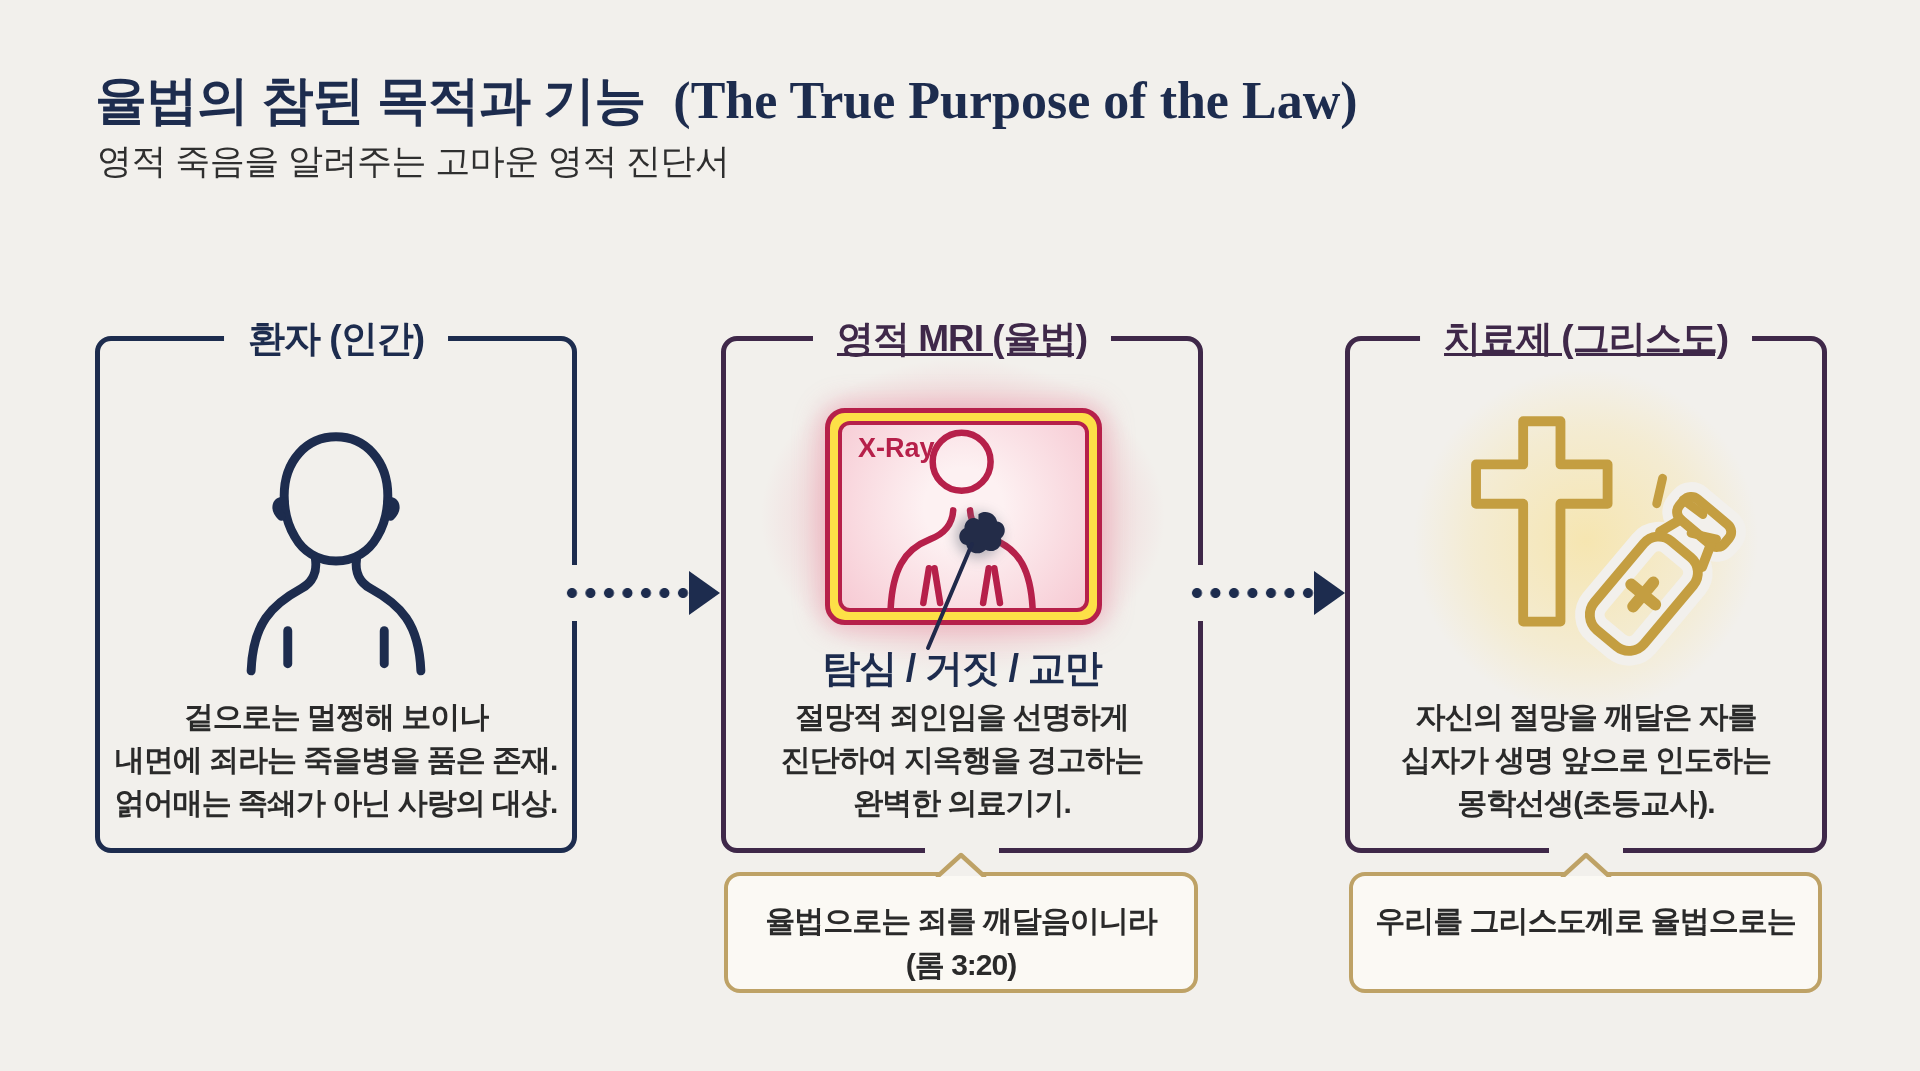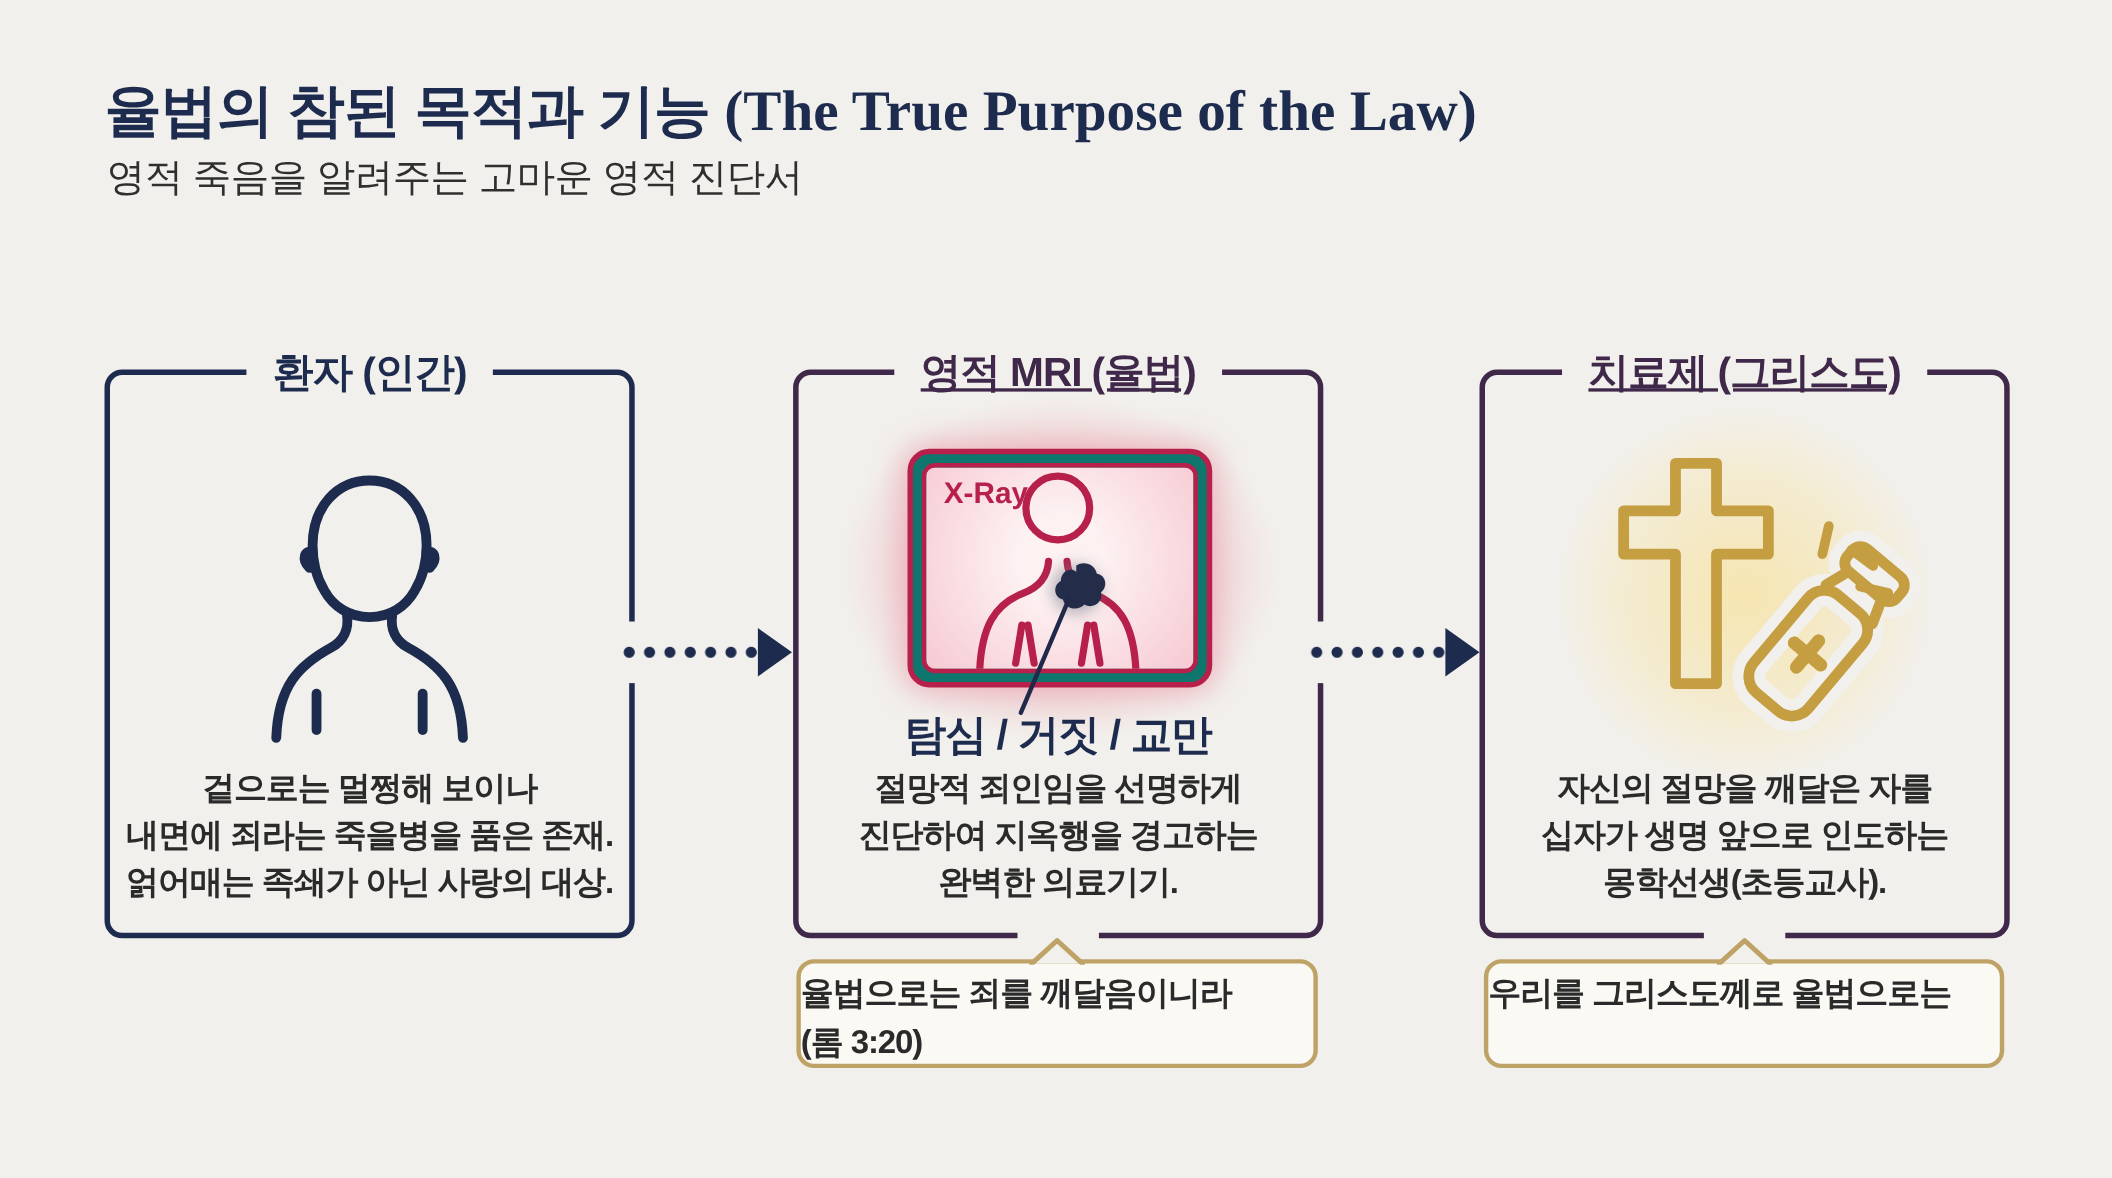--- a/index.html
+++ b/index.html
@@ -7,21 +7,21 @@
     --gold-border:#bea266; --gold-icon:#c49e41; --body-text:#2a2a2a;
   }
   *{box-sizing:border-box;margin:0;padding:0;}
   html,body{background:var(--background);}
   body{font-family:"Liberation Sans","DejaVu Sans",sans-serif;}
   .canvas{position:relative;width:1920px;height:1071px;background:var(--background);overflow:hidden;}
 
   
   .page-title{position:absolute;left:95px;top:66px;white-space:nowrap;color:var(--navy);}
   .page-title .t-ko{font-size:52px;font-weight:800;letter-spacing:-1px;margin-top:36px;}
-  .page-title .t-en{font-family:"Liberation Serif","DejaVu Serif",serif;font-size:52px;font-weight:600;margin-left:13px;}
+  .page-title .t-en{font-family:"Liberation Serif","DejaVu Serif",serif;font-size:52px;font-weight:600;margin-left:28px;}
   .page-subtitle{position:absolute;left:97px;top:138px;font-size:35px;font-weight:500;color:#2f2f2f;letter-spacing:-0.5px;}
 
   
   .box{position:absolute;top:336px;height:517px;width:482px;border-radius:16px;z-index:1;}
   .box-patient{left:95px;border:5px solid var(--navy);}
   .box-mri{left:721px;border:5px solid var(--purple);}
   .box-cure{left:1345px;border:5px solid var(--purple);}
   .box-title{position:absolute;top:-28px;left:50%;transform:translateX(-50%);
     background:var(--background);padding:0 24px;font-size:37px;font-weight:800;
     white-space:nowrap;line-height:52px;letter-spacing:-1px;}
@@ -30,21 +30,21 @@
   .box-text{position:absolute;left:0;right:0;bottom:24px;text-align:center;
     font-size:30px;line-height:43px;font-weight:600;color:var(--body-text);letter-spacing:-1px;margin-top:48px;}
 
   
   .person-svg{position:absolute;left:50%;top:60px;transform:translateX(-50%);width:268px;height:286px;}
 
   
   .pink-halo{position:absolute;left:237px;top:176px;width:420px;height:330px;transform:translate(-50%,-50%);
     background:radial-gradient(ellipse at center,rgba(238,128,152,0.45) 0%,rgba(238,128,152,0.22) 45%,rgba(238,128,152,0) 68%);}
   .xray-frame{position:absolute;left:99px;top:67px;width:277px;height:217px;border:5px solid var(--red);
-    border-radius:20px;background:#0f766e;box-shadow:0 0 26px 6px rgba(227,105,134,0.35);padding-left:37px;}
+    border-radius:20px;background:#fde047;box-shadow:0 0 26px 6px rgba(227,105,134,0.35);padding-left:37px;}
   .xray-inner{position:absolute;inset:8px;border:4px solid var(--red);border-radius:12px;
     background:radial-gradient(circle at 50% 45%,#fdf1f2 25%,#f7ccd5 95%);overflow:hidden;}
   .xray-label{position:absolute;left:16px;top:8px;font-size:27px;font-weight:800;color:var(--red);z-index:2;}
   .torso-svg{position:absolute;left:0;right:0;bottom:-2px;width:100%;height:188px;}
   .pointer-svg{position:absolute;left:180px;top:195px;width:90px;height:120px;z-index:3;}
   .sin-label{position:absolute;left:0;right:0;top:302px;text-align:center;font-size:38px;font-weight:800;
     color:var(--navy);letter-spacing:-1px;}
 
   
   .gold-glow{position:absolute;left:50%;top:200px;width:400px;height:360px;transform:translate(-50%,-50%);
@@ -59,22 +59,22 @@
   .gap-c2{left:1549px;top:842px;width:74px;height:13px;}
   .arrow{position:absolute;top:571px;width:157px;height:44px;display:flex;align-items:center;z-index:6;}
   .arrow-1{left:563px;} .arrow-2{left:1188px;}
   .arrow .dots{flex:1;height:44px;
     background-image:radial-gradient(circle at 9px 22px,var(--navy) 4.6px,rgba(0,0,0,0) 5.4px);
     background-size:18.5px 44px;background-repeat:repeat-x;}
   .arrow .head{width:0;height:0;border-top:22px solid transparent;border-bottom:22px solid transparent;
     border-left:31px solid var(--navy);}
 
   
-  .callout{position:absolute;top:872px;height:99px;border:4px solid var(--gold-border);border-radius:16px;
-    background:#fbf9f4;z-index:7;text-align:left;padding-top:6px;}
+  .callout{position:absolute;top:872px;height:121px;border:4px solid var(--gold-border);border-radius:16px;
+    background:#fbf9f4;z-index:7;text-align:center;padding-top:23px;}
   .callout-1{left:724px;width:474px;} .callout-2{left:1349px;width:473px;}
   .callout .line{font-size:30px;line-height:44px;font-weight:600;color:var(--body-text);letter-spacing:-1px;}
   .caret{position:absolute;top:-25px;left:50%;margin-left:-26px;width:52px;height:26px;}
 </style>
 </head>
 <body>
 
 <div class="canvas">
 
   <h1 class="page-title">

